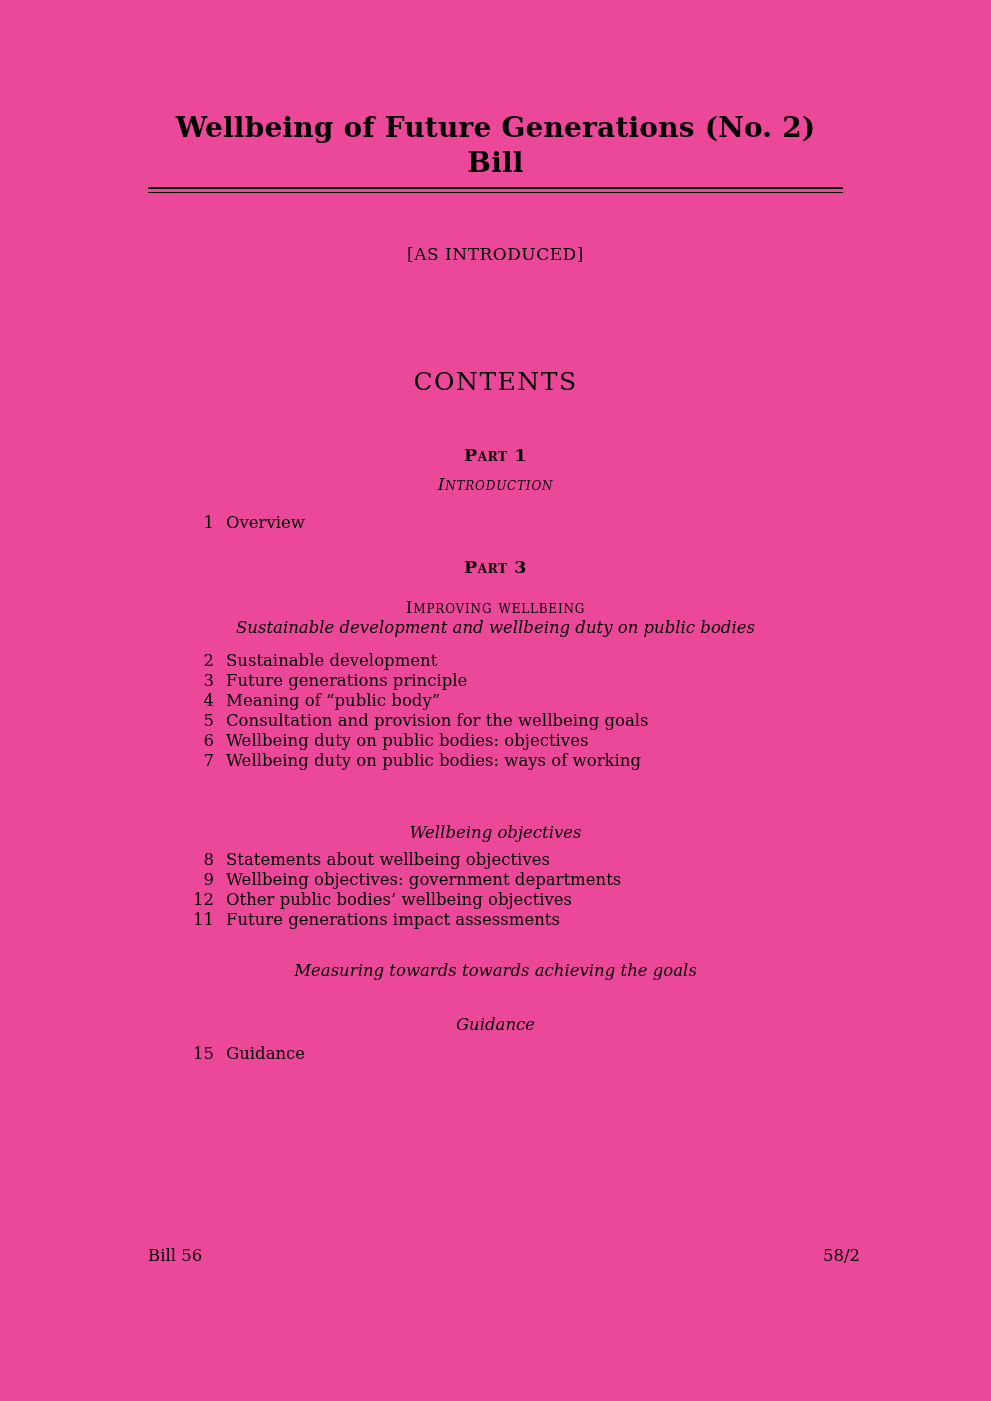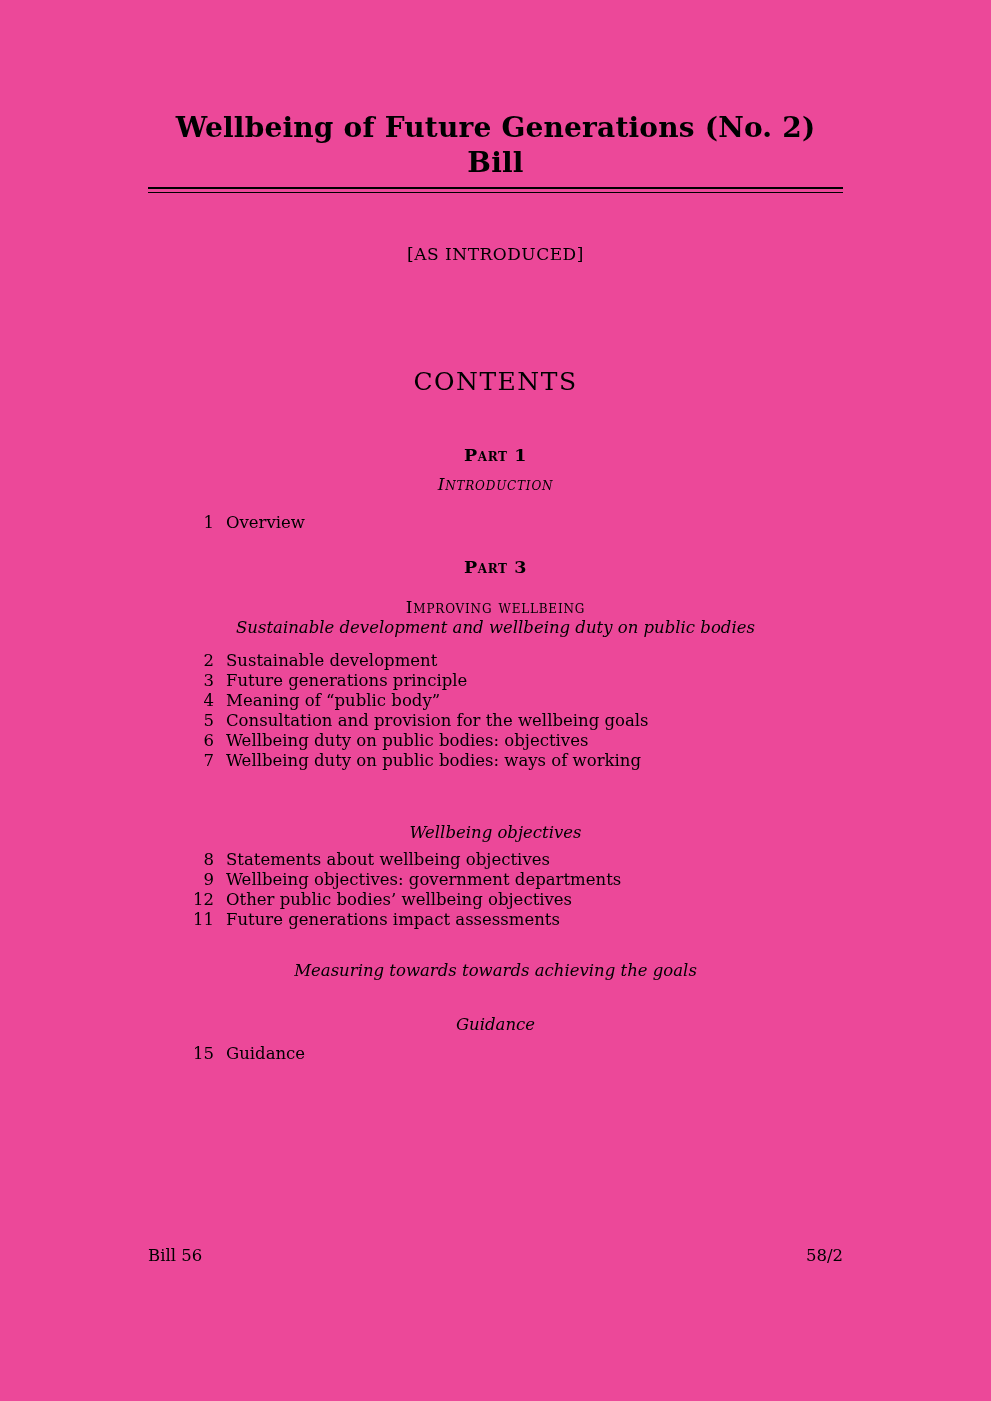--- a/index.html
+++ b/index.html
@@ -92,21 +92,21 @@
     text-align: right;
   }
   .toc-title {
     margin-left: 12px;
     white-space: nowrap;
   }
   .page-footer {
     position: absolute;
     top: 1246px;
     left: 148px;
-    right: 148px;
+    right: 131px;
     display: flex;
     justify-content: space-between;
     font-size: 16.5px;
     line-height: 20px;
   }
 </style>
 </head>
 <body>
 
 <div class="page">

